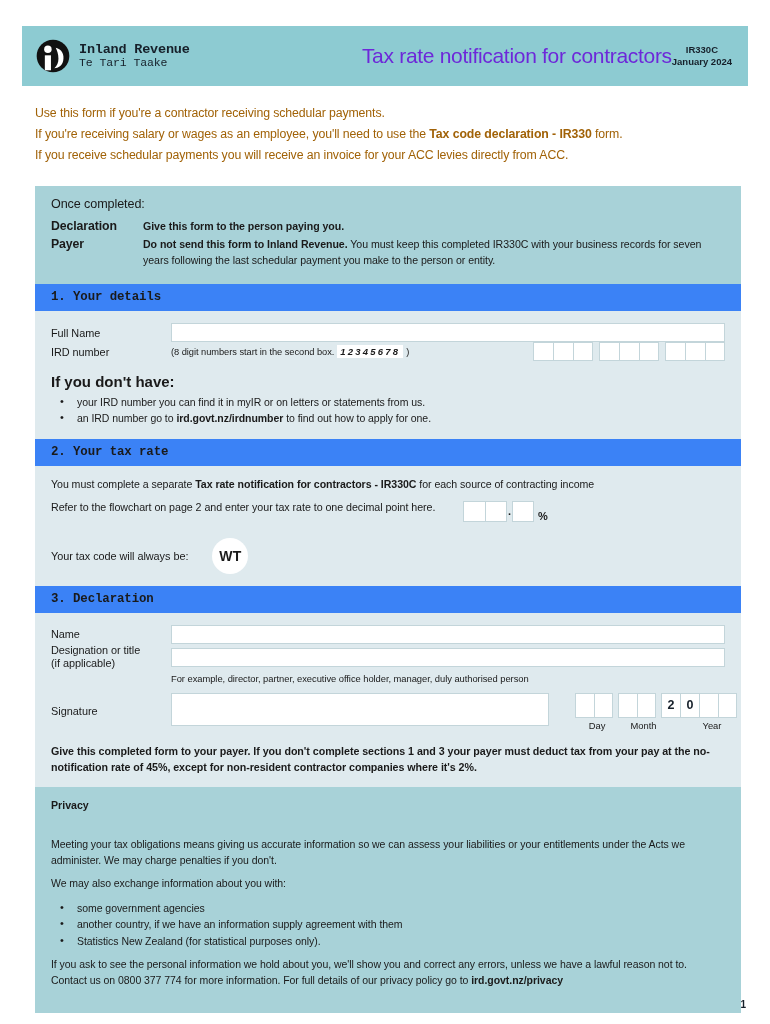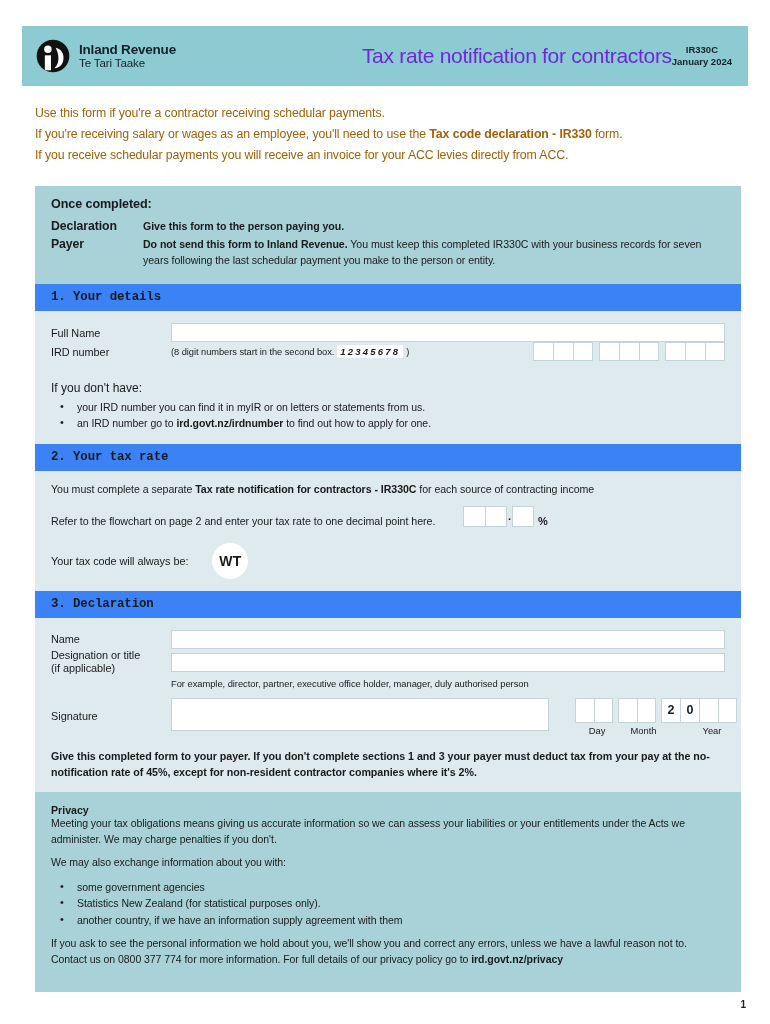--- a/index.html
+++ b/index.html
@@ -14,21 +14,21 @@
 
   
   .header {
     position: absolute; left: 22px; top: 26px;
     width: 726px; height: 60px;
     background: #8dcbd2;
     display: flex; align-items: center;
   }
   .logo-wrap { display:flex; align-items:center; margin-left:14px; }
   .logo-mark { width: 34px; height: 34px; flex:none; }
-  .logo-text { margin-left: 9px; line-height: 1.08; }
+  .logo-text { margin-left: 9px; line-height: 1.08; font-family: Liberation Mono, monospace; }
   .logo-line1 { font-size: 13.5px; font-weight: bold; color:#16202a; letter-spacing:-0.2px; }
   .logo-line2 { font-size: 11.5px; color:#16202a; letter-spacing:-0.1px; }
   .header-title {
     flex: 1; text-align: right;
     font-size: 21px; color:#6d28d9; letter-spacing:-0.3px;
     margin-left: -30px;
   }
   .header-meta {
     margin-right: 16px; text-align: center; line-height:1.25;
   }
@@ -44,21 +44,21 @@
   .body-box {
     position: absolute; left:35px; top:186px; width:706px;
     background: #dfeaee;
   }
   .band-dark { background:#a8d2d8; }
   .band-section { background:#3b82f6;font-family:Liberation Mono, monospace; }
   .band-light { background:#dfeaee; }
 
   
   .once { padding: 11px 16px 13px 16px; }
-  .once-title { font-size:12.6px; font-weight:bold; margin-bottom:8px; letter-spacing:-0.1px;}
+  .once-title { font-size:12.6px; font-weight:normal; margin-bottom:8px; letter-spacing:-0.1px;}
   .once-row { display:flex; margin-bottom:3px; }
   .once-label { width:92px; flex:none; font-size:12.3px; font-weight:bold; letter-spacing:-0.1px;}
   .once-text { font-size:10.6px; line-height:1.45; letter-spacing:-0.05px; }
 
   .section-bar {
     padding: 6px 16px 7px 16px;
     font-size:12.4px; font-weight:bold; letter-spacing:-0.1px;
   }
   .section-body { padding: 12px 16px 12px 16px; }
 
@@ -78,33 +78,33 @@
   }
   .cellgroup { display:flex; }
   .cellgrp { display:flex; margin-left:6px; }
   .cellgrp:first-child { margin-left:0; }
   .cell {
     width:20px; height:19px; background:#fff;
     border:1px solid #c3d5da; border-right:none;
   }
   .cellgrp .cell:last-child { border-right:1px solid #c3d5da; }
 
-  .note-intro { font-size:12px; margin: 20px 0 4px 0; }
+  .note-intro { font-size:15px; margin: 12px 0 4px 0; font-weight: bold; }
   ul.bullets { margin:0; padding:0; list-style:none; }
   ul.bullets li {
     font-size:10.5px; line-height:1.55; padding-left:26px; position:relative;
     letter-spacing:-0.05px;
   }
   ul.bullets li:before {
     content:"\2022"; position:absolute; left:9px; top:-1px; font-size:11px;
   }
 
   
   .s2-note { font-size:10.6px; margin-bottom:11px; letter-spacing:-0.05px;}
-  .s2-row { display:flex; align-items:flex-end; margin-bottom:8px; }
+  .s2-row { display:flex; align-items:flex-start; margin-bottom:8px; }
   .s2-text { font-size:10.7px; width:412px; flex:none; letter-spacing:-0.05px;}
   .rate-boxes { display:flex; align-items:center; }
   .rbox { width:22px; height:21px; background:#fff; border:1px solid #c3d5da; }
   .rbox.joined { border-right:none; }
   .dot { width:5px; text-align:center; font-size:11px; font-weight:bold; line-height:21px; }
   .pct { font-size:11px; font-weight:bold; margin-left:4px; align-self:flex-end; }
 
   .taxcode-row { display:flex; align-items:center; margin-top:16px; }
   .taxcode-label { font-size:10.9px; letter-spacing:-0.05px; }
   .wt-circle {
@@ -131,21 +131,21 @@
   .date-labels { display:flex; margin-top:2px; }
   .dlab { font-size:9.4px; text-align:center; }
   .dlab.day { width:44px; }
   .dlab.month { width:49px; }
   .dlab.year { width:88px; }
 
   .bold-note { font-size:10.7px; font-weight:bold; line-height:1.5; margin-top:12px; letter-spacing:-0.05px;}
 
   
   .privacy { padding: 12px 16px 16px 16px; }
-  .privacy-title { font-size:10.6px; font-weight:bold; margin-bottom:0; }
+  .privacy-title { font-size:10.6px; font-weight:bold; margin-bottom:26px; }
   .privacy p { margin:0 0 8px 0; font-size:10.5px; line-height:1.5; letter-spacing:-0.05px;}
 
   .page-num {
     position:absolute; right:24px; bottom:14px;
     font-size:10px; font-weight:bold; color:#16202a;
   }
 </style>
 </head>
 <body>
 
@@ -296,22 +296,22 @@
 
       <div class="bold-note">Give this completed form to your payer. If you don't complete sections 1 and 3 your payer must deduct tax from your pay at the no-notification rate of 45%, except for non-resident contractor companies where it's 2%.</div>
     </div>
 
     <div class="band-dark privacy">
       <div class="privacy-title">Privacy</div>
       <p>Meeting your tax obligations means giving us accurate information so we can assess your liabilities or your entitlements under the Acts we administer. We may charge penalties if you don't.</p>
       <p>We may also exchange information about you with:</p>
       <ul class="bullets">
         <li>some government agencies</li>
+        <li>another country, if we have an information supply agreement with them</li>
         <li>Statistics New Zealand (for statistical purposes only).</li>
-        <li>another country, if we have an information supply agreement with them</li>
       </ul>
       <p style="margin-top:8px"><span>If you ask to see the personal information we hold about you, we'll show you and correct any errors, unless we have a lawful reason not to. Contact us on 0800 377 774 for more information. For full details of our privacy policy go to </span><b>ird.govt.nz/privacy</b></p>
     </div>
 
   </div>
 
   <div class="page-num">1</div>
 </div>
 
 </body></html>

